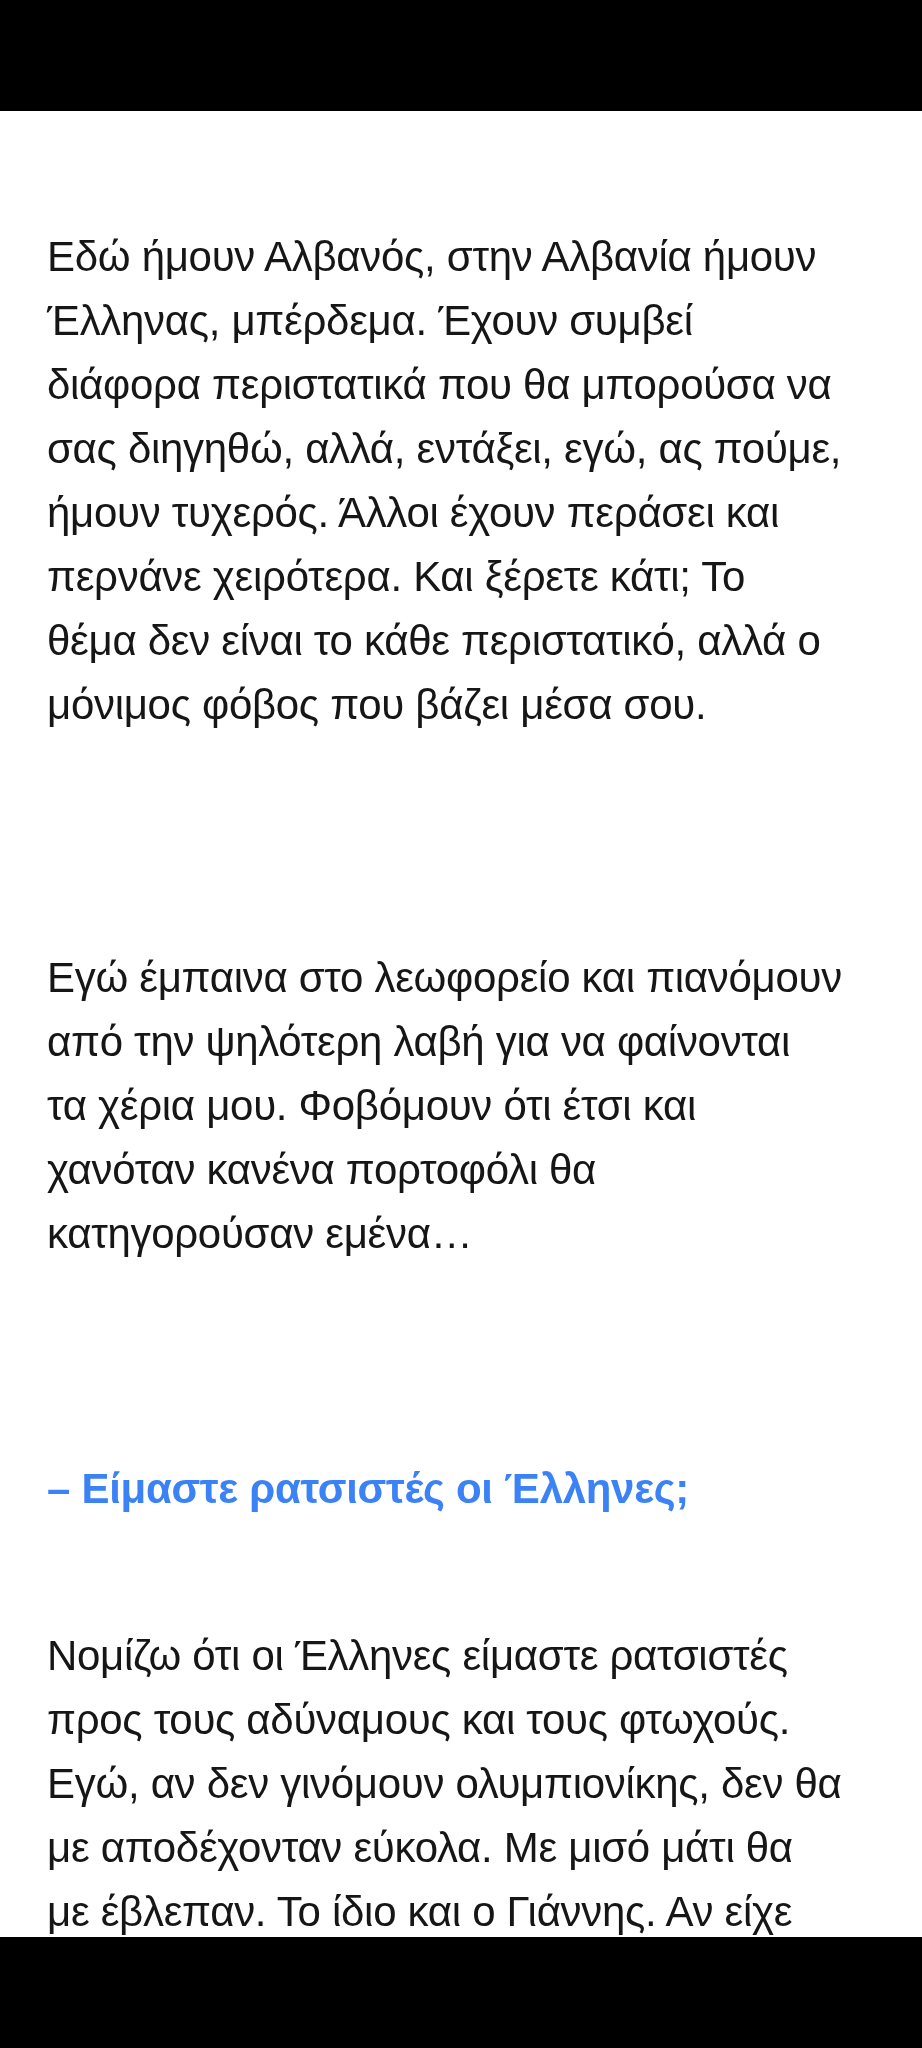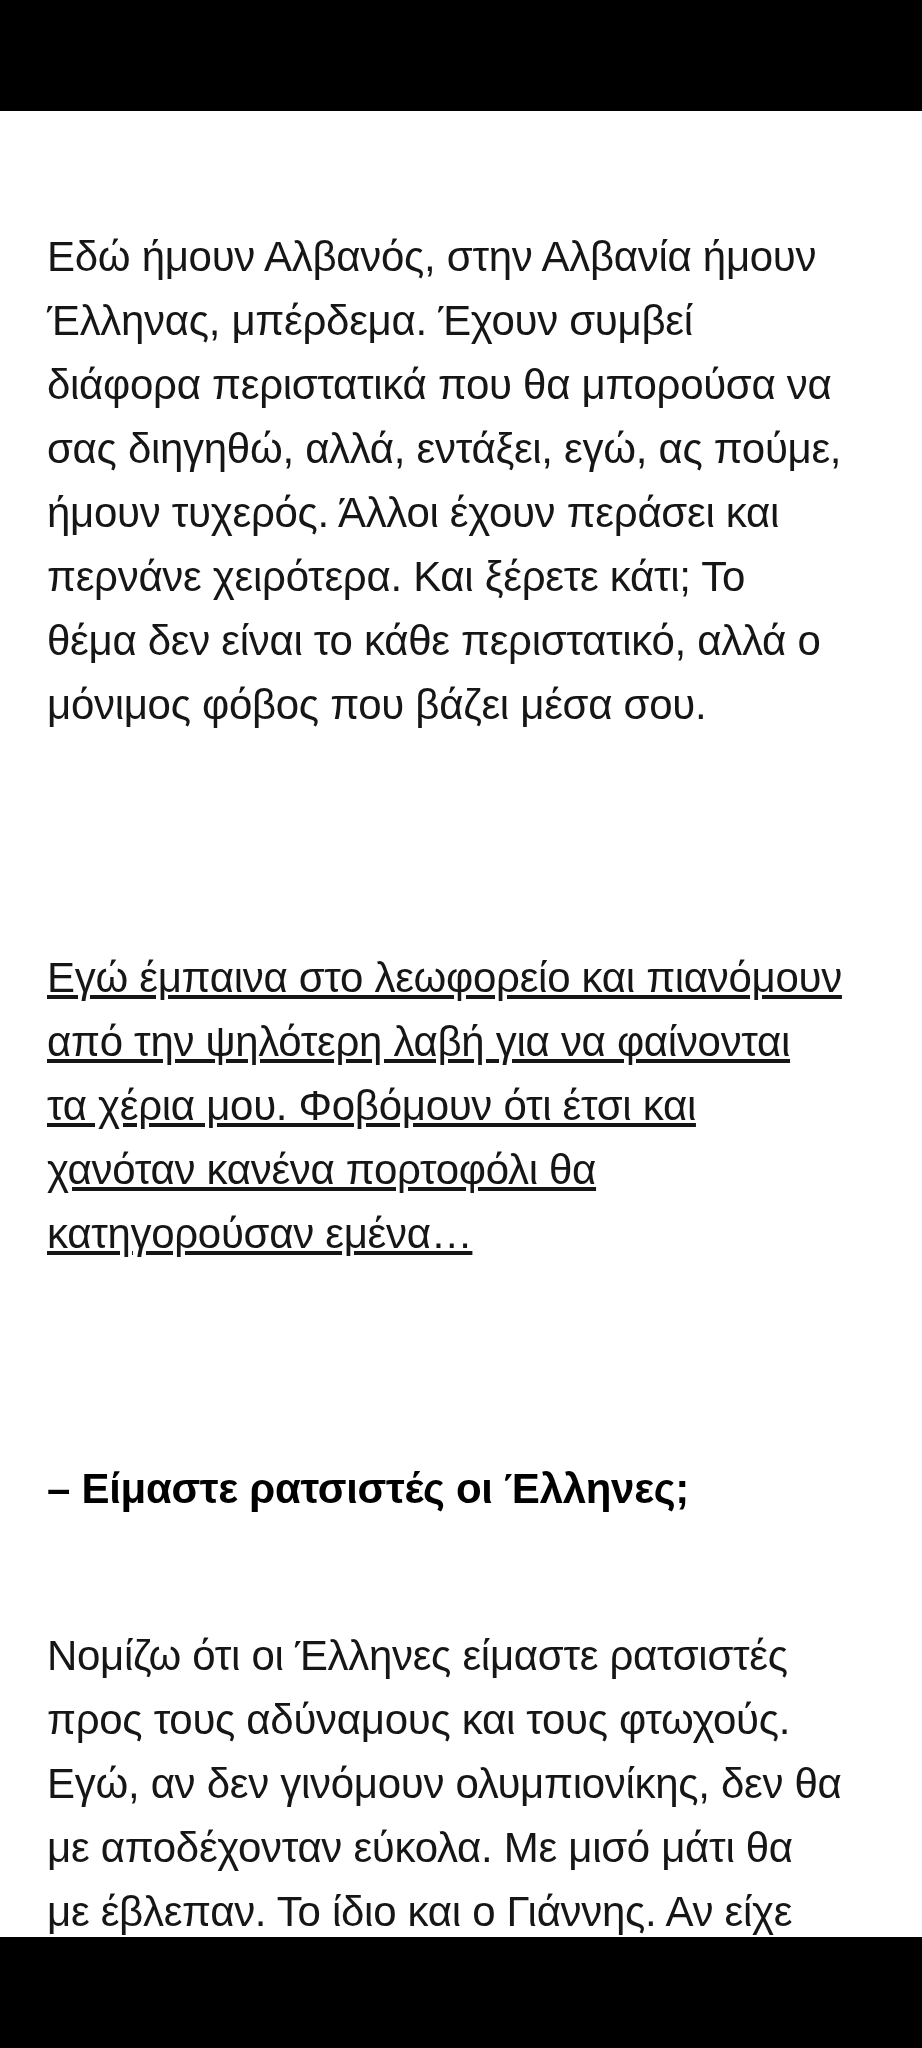--- a/index.html
+++ b/index.html
@@ -32,27 +32,27 @@
     color: #161616;
     font-size: 42px;
     line-height: 64px;
     letter-spacing: -0.3px;
     white-space: pre-line; 
   }
   .article p {
     margin: 0;
   }
   .article p.p1 { margin-bottom: 145px; margin-top: 44px; }
-  .article p.p2 { margin-bottom: 127px; text-decoration: underline; }
+  .article p.p2 { margin-bottom: 127px; }
   .article h2.question {
     margin: 0 0 39px 0;
     font-size: 42px;
     line-height: 64px;
     font-weight: 700;
-    color: #000000;
+    color: #3b82f6;
   }
 </style>
 </head>
 <body>
 
 <div class="letterbox top"></div>
 
 <main class="article">
   <p class="p1">Εδώ ήμουν Αλβανός, στην Αλβανία ήμουν
 Έλληνας, μπέρδεμα. Έχουν συμβεί

